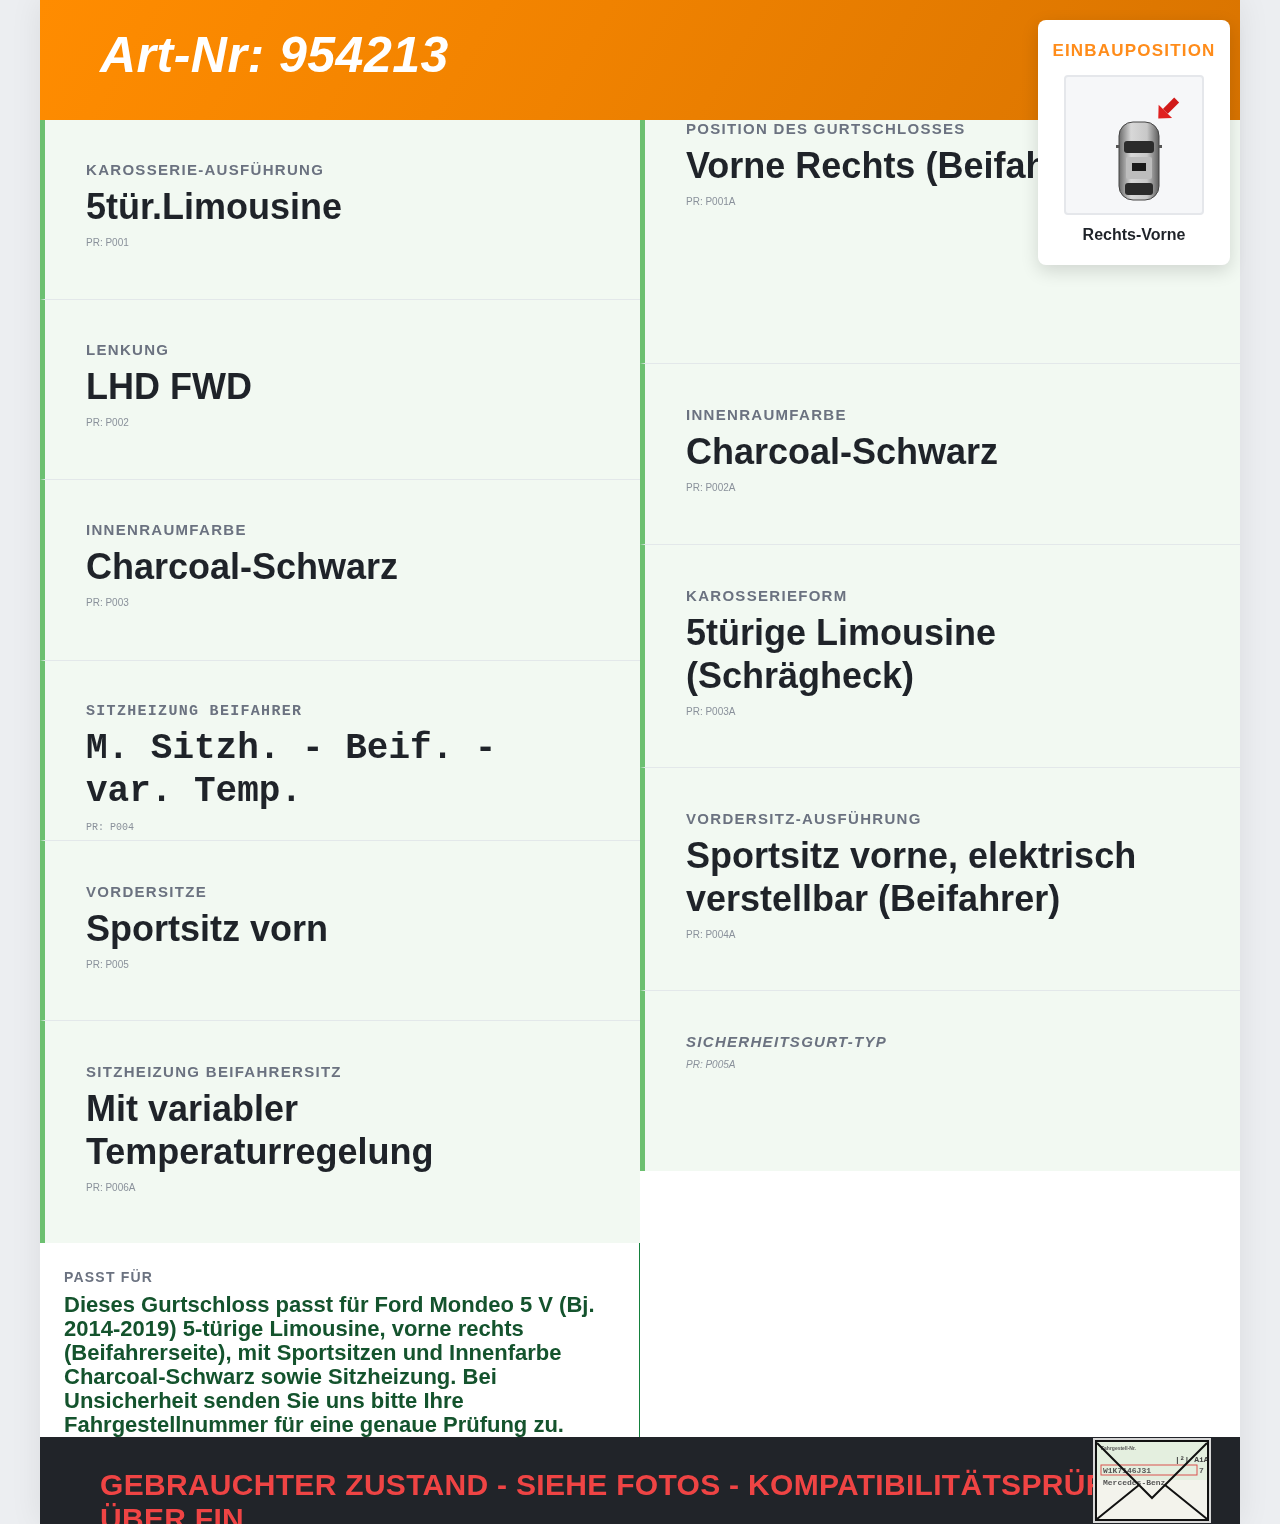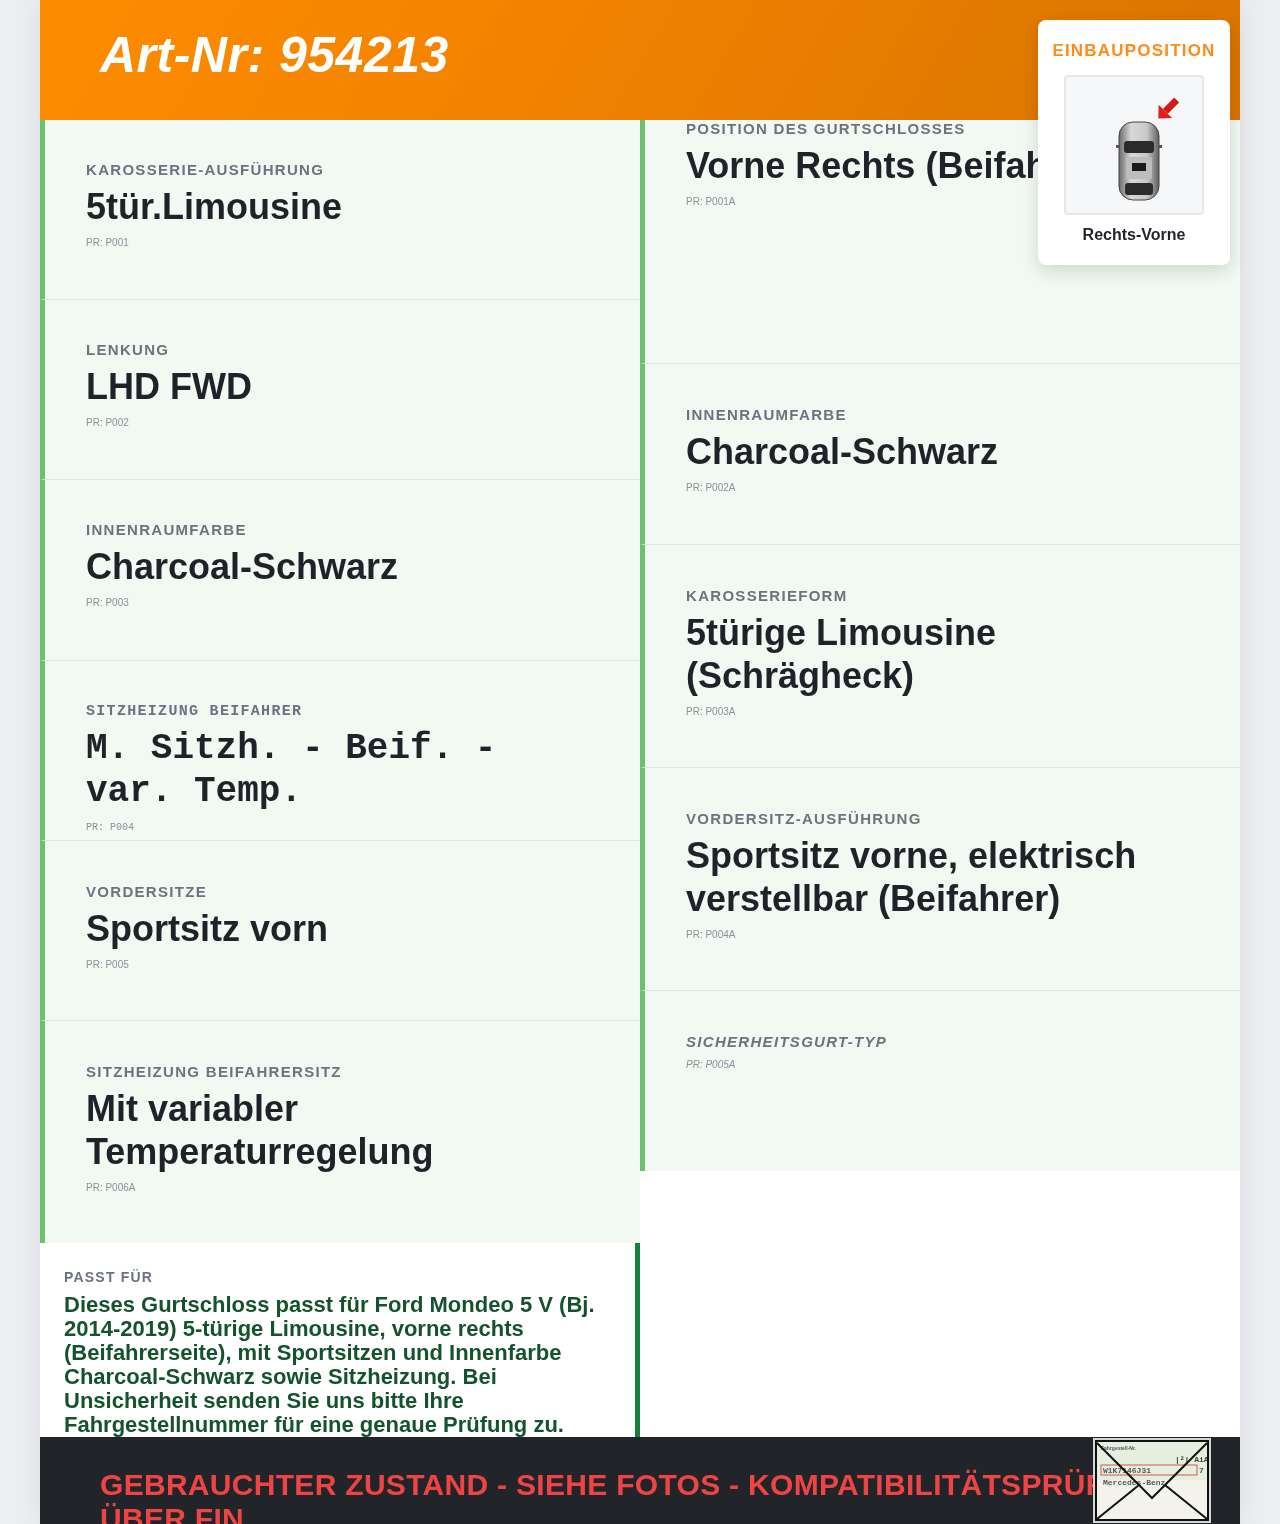--- a/index.html
+++ b/index.html
@@ -42,21 +42,21 @@
     font-size: 36px; font-weight: 700; color: #1f2329; line-height: 43px;
     margin-top: 7px;
   }
   .cell-pr {
     display: block;
     font-size: 10px; color: #8a919b; margin-top: 9px;
   }
   .fits {
     position: absolute; left: 0; top: 1243px; width: 600px; height: 194px;
     background: #ffffff;
-    border-right: 5px solid #15803d;
+    border-right: 1px solid #15803d;
     padding: 26px 24px 0 24px;
   }
   .fits-label {
     display: block; font-size: 14px; font-weight: 700; letter-spacing: 1.2px;
     color: #6b7280;
   }
   .fits-text {
     display: block; margin-top: 8px;
     font-size: 22px; line-height: 24px; color: #14532d; font-weight: 600;
   }

